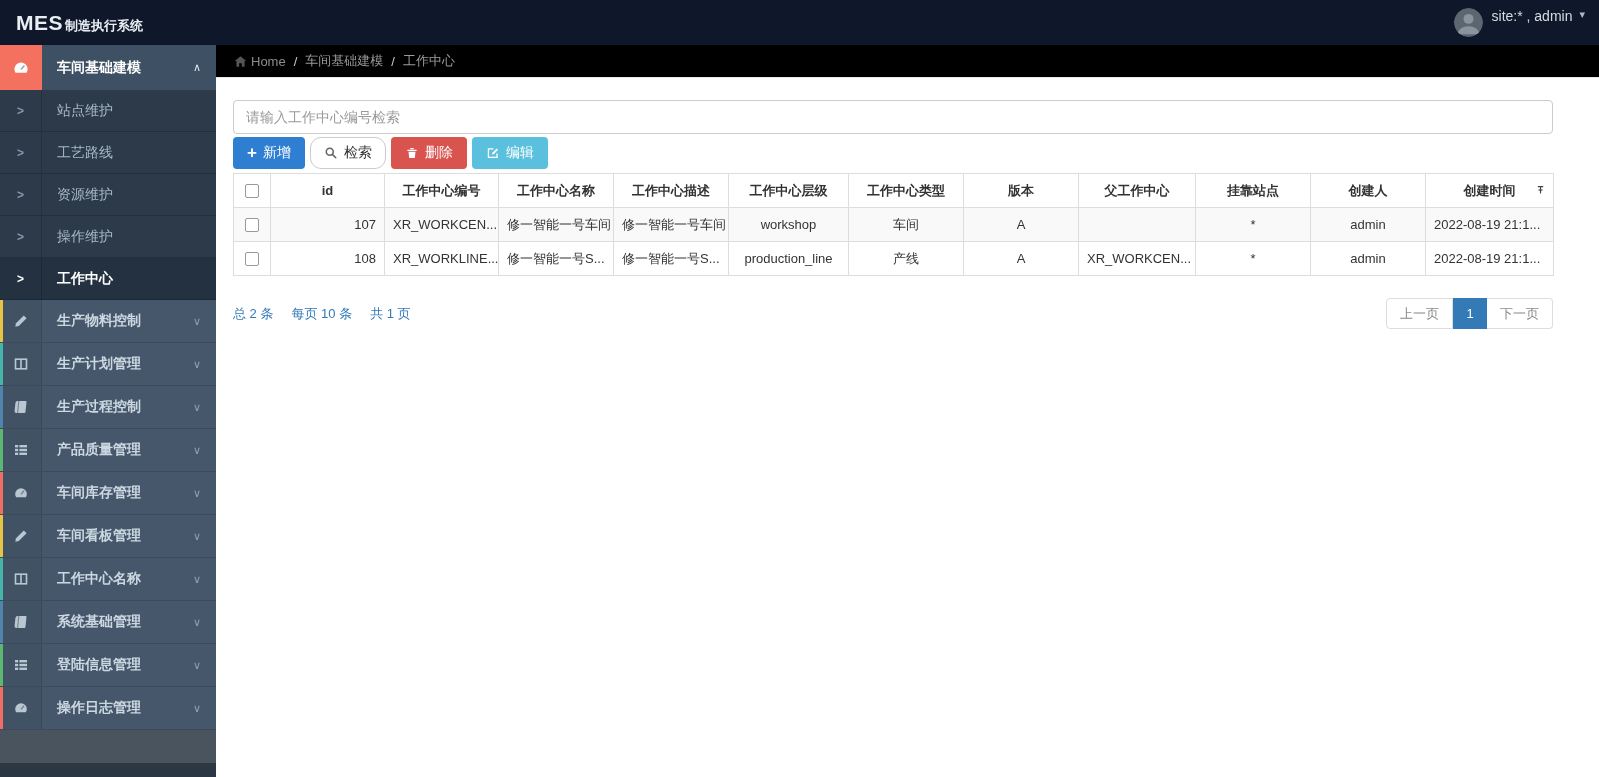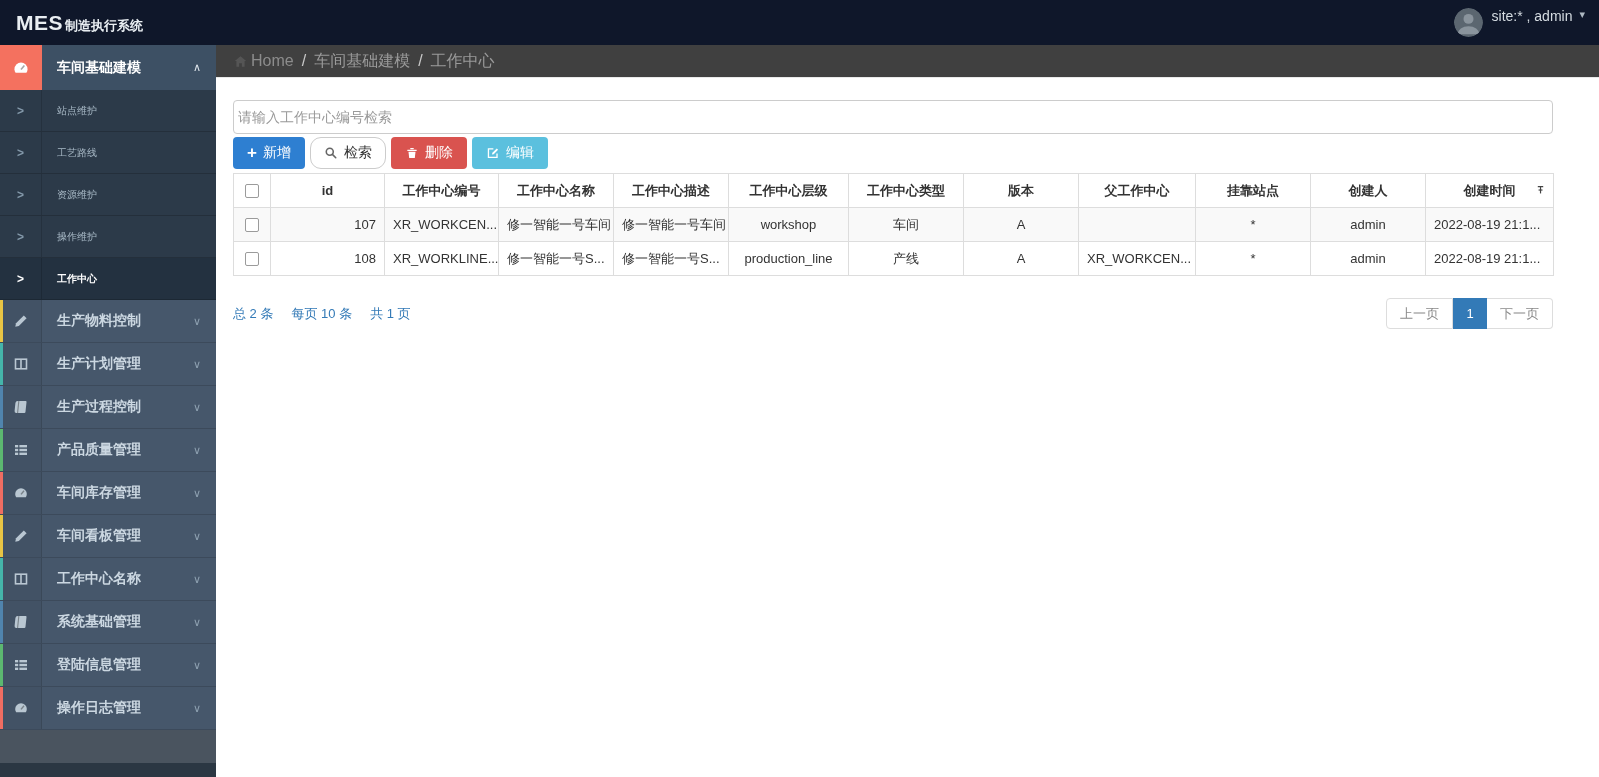--- a/index.html
+++ b/index.html
@@ -19,44 +19,44 @@
   .sidebar { position:absolute; left:0; top:45px; width:216px; height:732px; background:#2f3e4e; display:flex; flex-direction:column; }
   .side-item { display:flex; align-items:center; position:relative; cursor:pointer; }
   .parent-active { height:45px; background:#3d5064; }
   .parent-active .icon-block { width:42px; height:45px; display:flex; align-items:center; justify-content:center; color:#fff; }
   .parent-active .lbl { color:#ffffff; font-weight:bold; font-size:14px; margin-left:15px; }
   .parent-active .pcaret { position:absolute; right:15px; color:#dfe6ec; font-size:11px; }
 
   .subs { background:#2c3a49; }
   .sub-item { height:42px; display:flex; align-items:center; border-bottom:1px solid rgba(0,0,0,.18); position:relative; cursor:pointer; }
   .sub-item .arrow { width:42px; text-align:center; color:#8499aa; font-size:12px; font-weight:bold; border-right:1px solid rgba(0,0,0,.15); align-self:stretch; display:flex; align-items:center; justify-content:center; }
-  .sub-item .lbl { color:#a9bac7; font-size:10px; margin-left:15px; }
+  .sub-item .lbl { color:#a9bac7; font-size:14px; margin-left:15px; }
   .sub-item.active { background:#233140; }
   .sub-item.active .lbl { color:#ffffff; font-weight:bold; }
   .sub-item.active .arrow { color:#ffffff; }
 
   .parent-item { height:43px; background:#46576b; border-bottom:1px solid rgba(0,0,0,.14); display:flex; align-items:center; position:relative; cursor:pointer; }
   .strip { position:absolute; left:0; top:0; width:3px; height:100%; }
   .parent-item .p-icon { width:42px; align-self:stretch; display:flex; align-items:center; justify-content:center; color:#b9c7d2; border-right:1px solid rgba(0,0,0,.12); background:rgba(0,0,0,.05); }
   .parent-item .lbl { color:#cbd7e1; font-weight:bold; font-size:14px; margin-left:15px; }
   .parent-item .pcaret { position:absolute; right:15px; color:#8ea1b1; font-size:11px; }
 
   .filler-light { height:33px; background:#4a545f; }
   .filler-dark { flex:1 1 auto; background:#2b3743; }
 
   
   .main { position:absolute; left:216px; top:45px; width:1383px; height:732px; background:#fff; }
-  .breadcrumb-bar { height:33px; background:#404040; border-bottom:1px solid #e9e9e9; display:flex; align-items:center; padding-left:18px; font-size:16px; color:#9a9a9a; }
+  .breadcrumb-bar { height:33px; background:#000000; border-bottom:1px solid #e9e9e9; display:flex; align-items:center; padding-left:18px; font-size:13px; color:#9a9a9a; }
   .breadcrumb-bar .home-ic { color:#555; margin-right:4px; display:inline-flex; }
   .breadcrumb-bar .crumb-home { color:#8c8c8c; cursor:pointer; }
   .breadcrumb-bar .sep { margin:0 8px; color:#c8c8c8; }
   .crumb { color:#9a9a9a; }
 
   .content { padding:22px 30px 0 17px; }
-  .search-input { width:1320px; height:34px; border:1px solid #ccc; border-radius:4px; padding:0 4px; font-size:14px; color:#555; outline:none; }
+  .search-input { width:1320px; height:34px; border:1px solid #ccc; border-radius:4px; padding:0 12px; font-size:14px; color:#555; outline:none; }
   .search-input::placeholder { color:#999; }
 
   .btn-row { margin-top:3px; display:flex; gap:5px; }
   .btn { height:32px; border:1px solid transparent; border-radius:4px; font-size:14px; display:inline-flex; align-items:center; justify-content:center; padding:0 13px; cursor:pointer; color:#fff; gap:6px; font-family:inherit; }
   .btn .plus { font-size:17px; font-weight:bold; line-height:1; margin-top:-2px; }
   .btn-default { background:#fff; border-color:#ccc; color:#333;border-radius:11px; }
   .btn svg { flex:0 0 auto; }
 
   
   .grid { margin-top:4px; border-collapse:collapse; table-layout:fixed; width:1320px; font-size:13px; }

